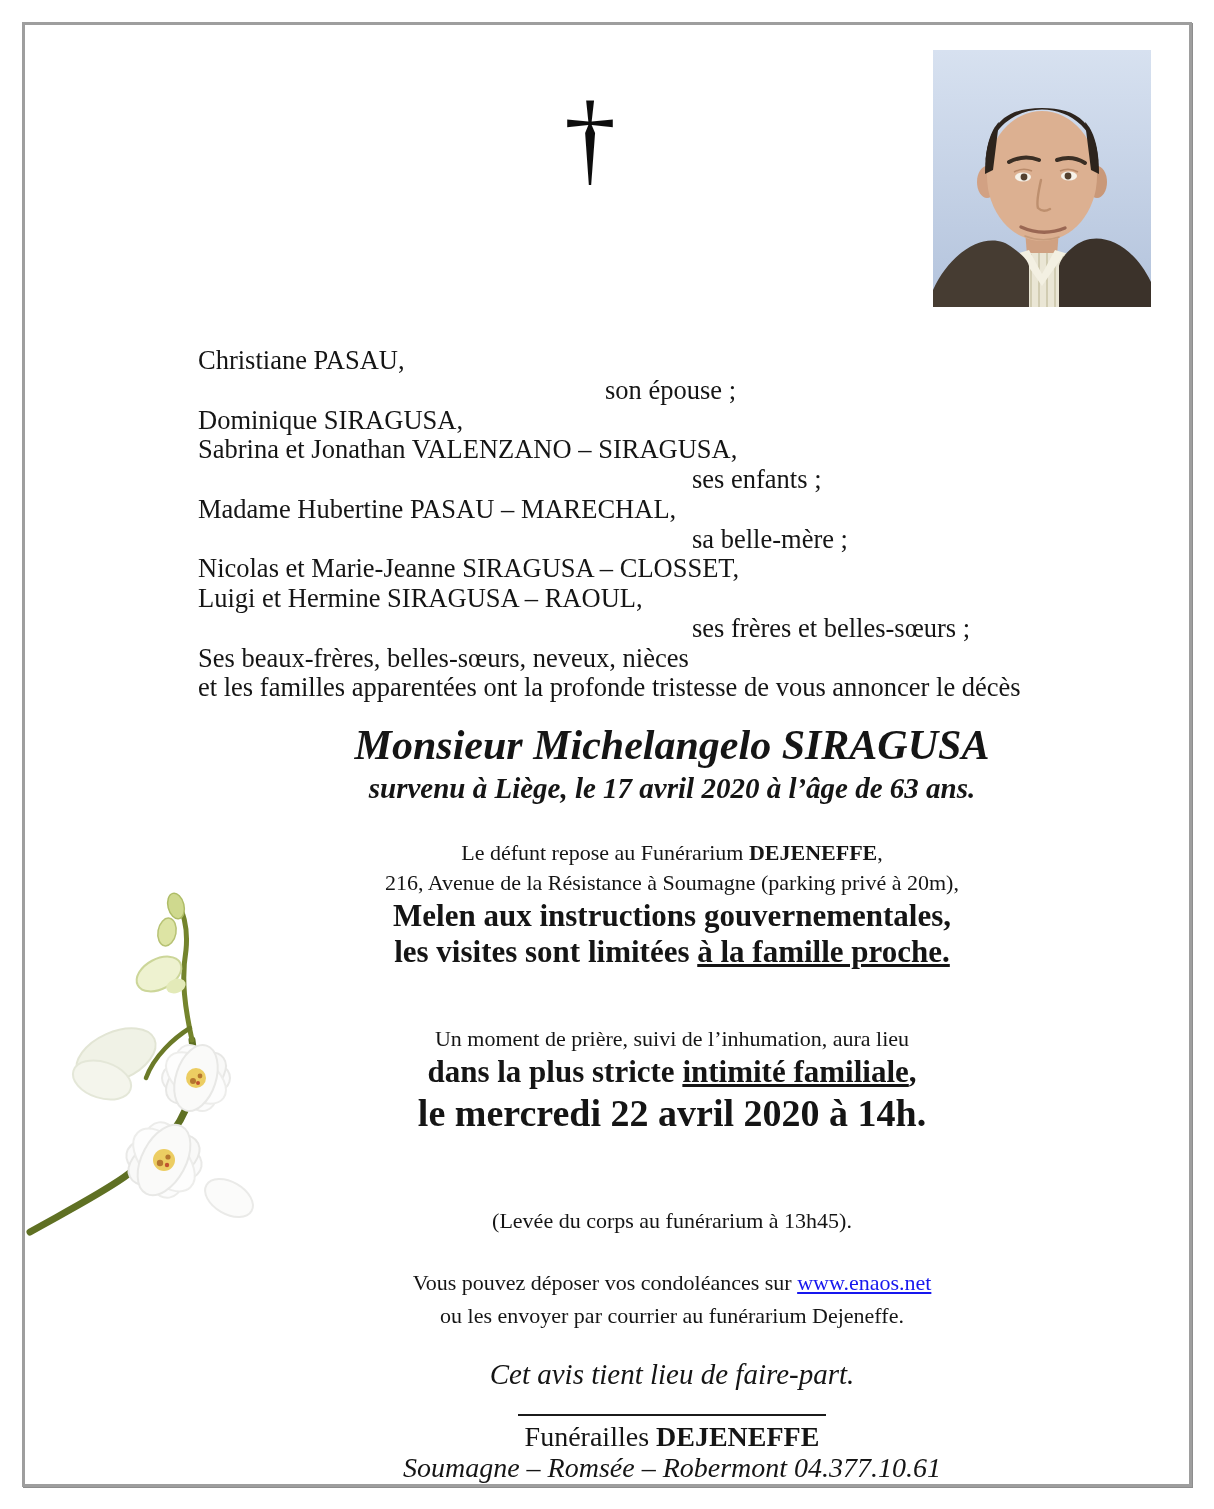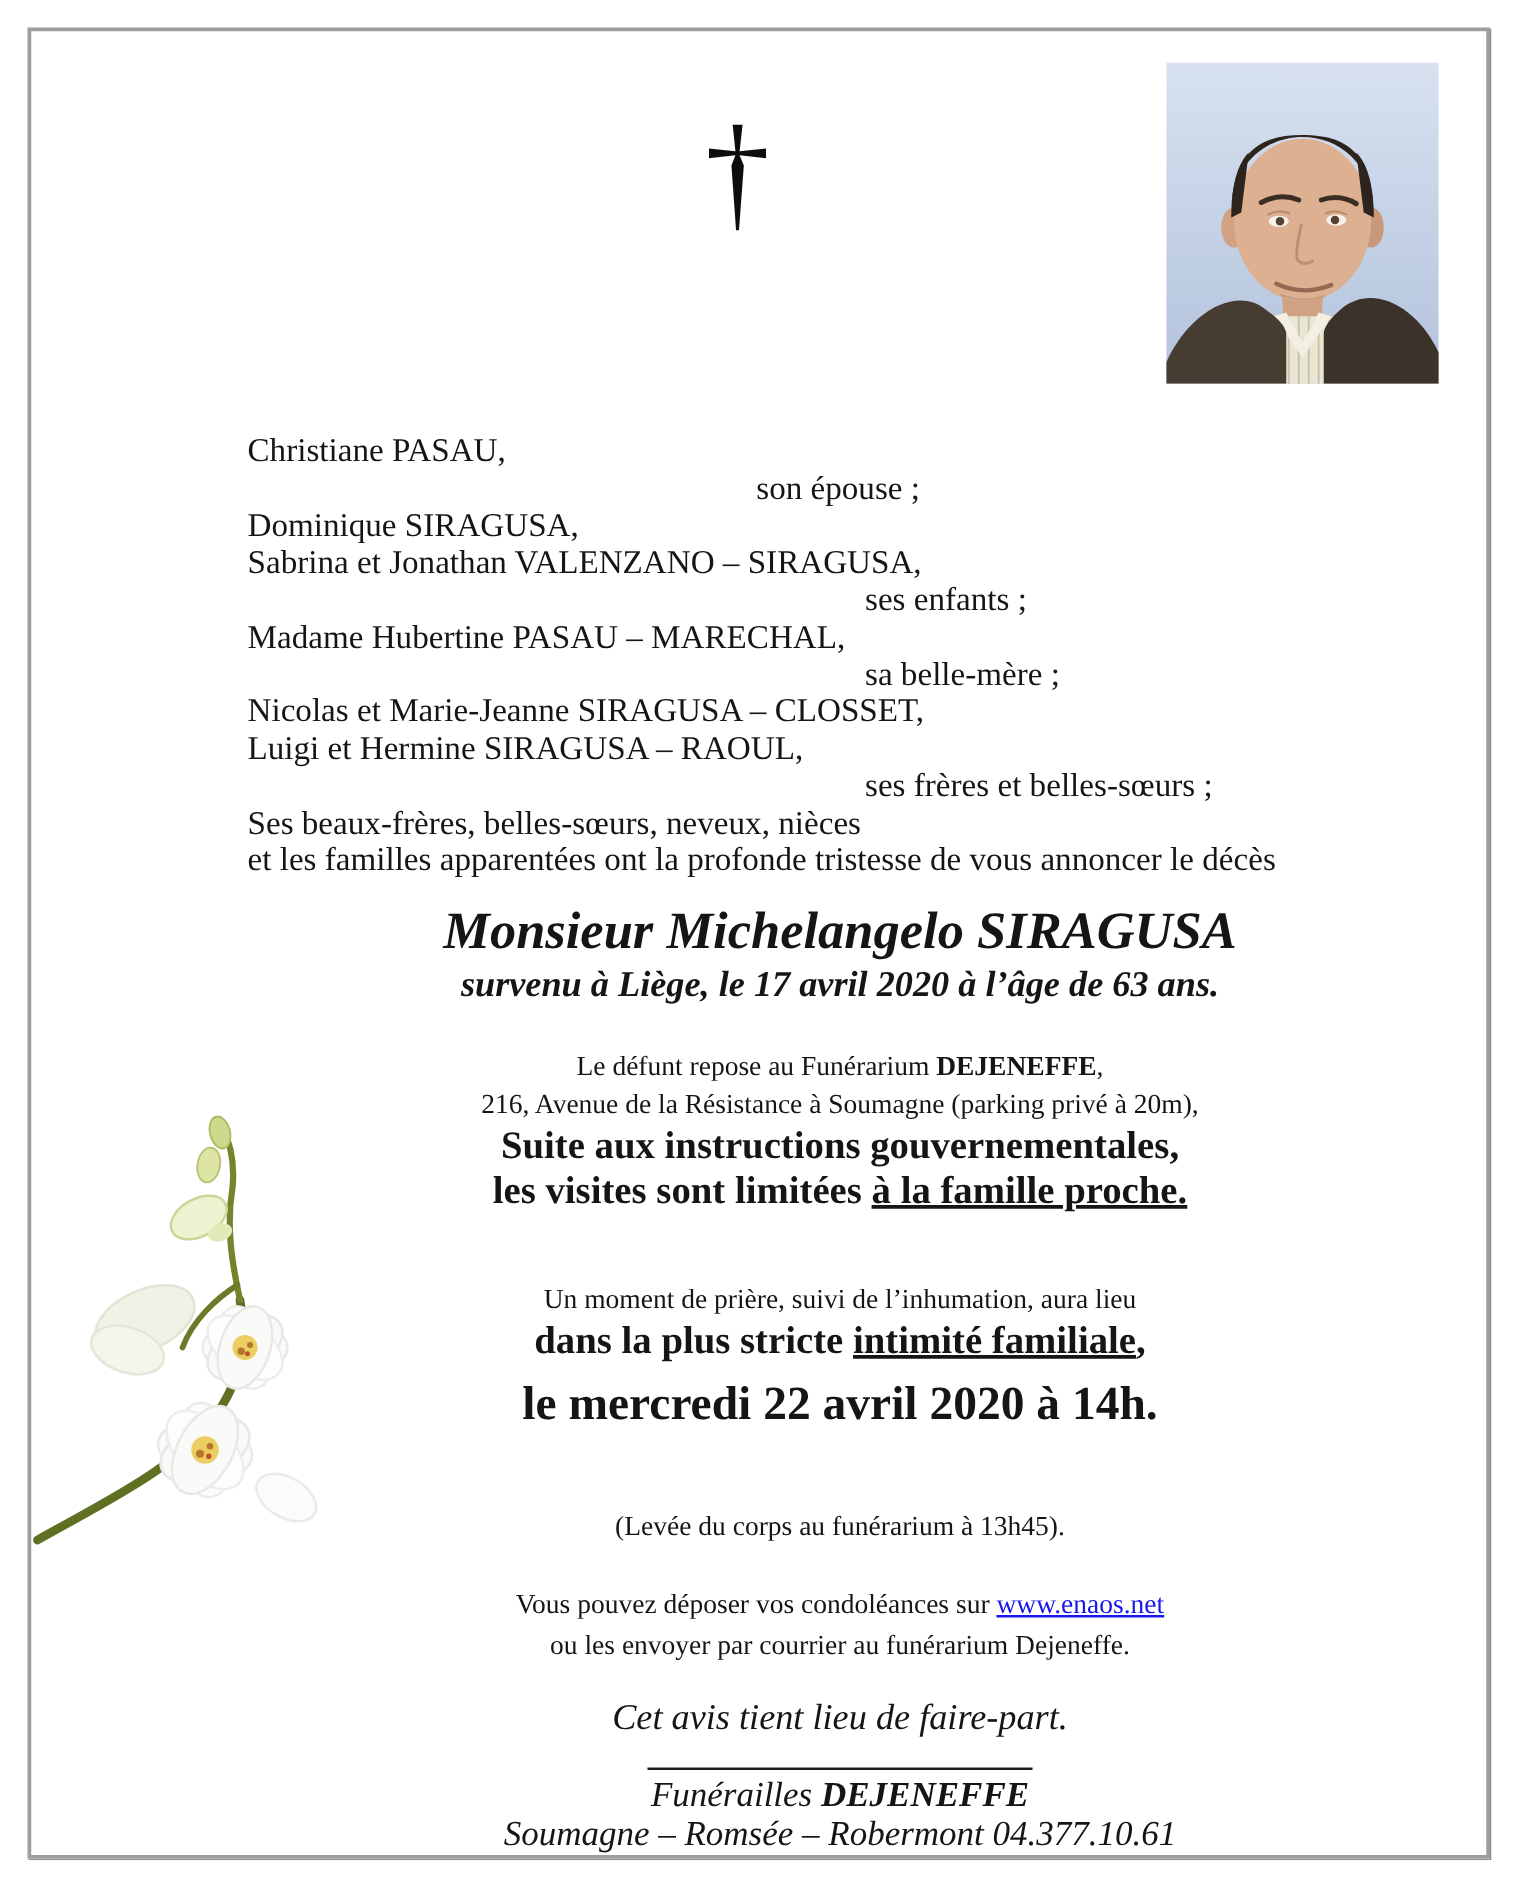--- a/index.html
+++ b/index.html
@@ -36,29 +36,29 @@
     position:absolute;left:152px;width:1040px;text-align:center;
   }
   .title-block{top:722px;}
   .deceased-title{font-size:42px;line-height:47px;font-weight:bold;font-style:italic;}
   .deceased-sub{font-size:29px;line-height:33px;font-weight:bold;font-style:italic;margin-top:3px;}
   .repose-block{top:838px;}
   .body-line{font-size:22px;line-height:30px;}
   .bold-line{font-size:31px;line-height:36px;font-weight:bold;}
   .u{text-decoration:underline;}
   .moment-block{top:1024px;}
-  .date-line{font-size:38px;line-height:46px;font-weight:bold;margin-top:10px;}
+  .date-line{font-size:38px;line-height:46px;font-weight:bold;}
   .levee-block{top:1206px;}
   .condolences-block{top:1266px;}
   .condolences-block .body-line{line-height:33px;}
   a.link{color:var(--link-blue,#1717ee);text-decoration:underline;cursor:pointer;}
   .notice-block{top:1358px;font-size:29px;font-style:italic;}
   .footer-block{top:1414px;}
   .footer-sep{width:308px;margin:0 auto;border-top:2px solid #1b1b1b;height:0;}
-  .footer-brand{font-size:28px;line-height:31px;font-style:italic;margin-top:5px;}
+  .footer-brand{font-size:28px;line-height:31px;margin-top:5px;}
   .footer-brand b{font-weight:bold;}
   .footer-loc{font-size:28px;line-height:31px;font-style:italic;}
   .b{font-weight:bold;}
 </style>
 </head>
 <body>
 
 <div class="page">
 
   <div class="frame"></div>
@@ -128,21 +128,21 @@
   </div>
 
   <div class="cblock title-block">
     <div class="deceased-title">Monsieur Michelangelo SIRAGUSA</div>
     <div class="deceased-sub">survenu à Liège, le 17 avril 2020 à l’âge de 63 ans.</div>
   </div>
 
   <div class="cblock repose-block">
     <div class="body-line"><span>Le défunt repose au Funérarium </span><span class="b">DEJENEFFE</span><span>,</span></div>
     <div class="body-line">216, Avenue de la Résistance à Soumagne (parking privé à 20m),</div>
-    <div class="bold-line">Suite aux instructions gouvernementales,</div>
+    <div class="bold-line">Melen aux instructions gouvernementales,</div>
     <div class="bold-line"><span>les visites sont limitées </span><span class="u">à la famille proche.</span></div>
   </div>
 
   <div class="cblock moment-block">
     <div class="body-line">Un moment de prière, suivi de l’inhumation, aura lieu</div>
     <div class="bold-line"><span>dans la plus stricte </span><span class="u">intimité familiale</span><span>,</span></div>
     <div class="date-line">le mercredi 22 avril 2020 à 14h.</div>
   </div>
 
   <div class="cblock levee-block">

